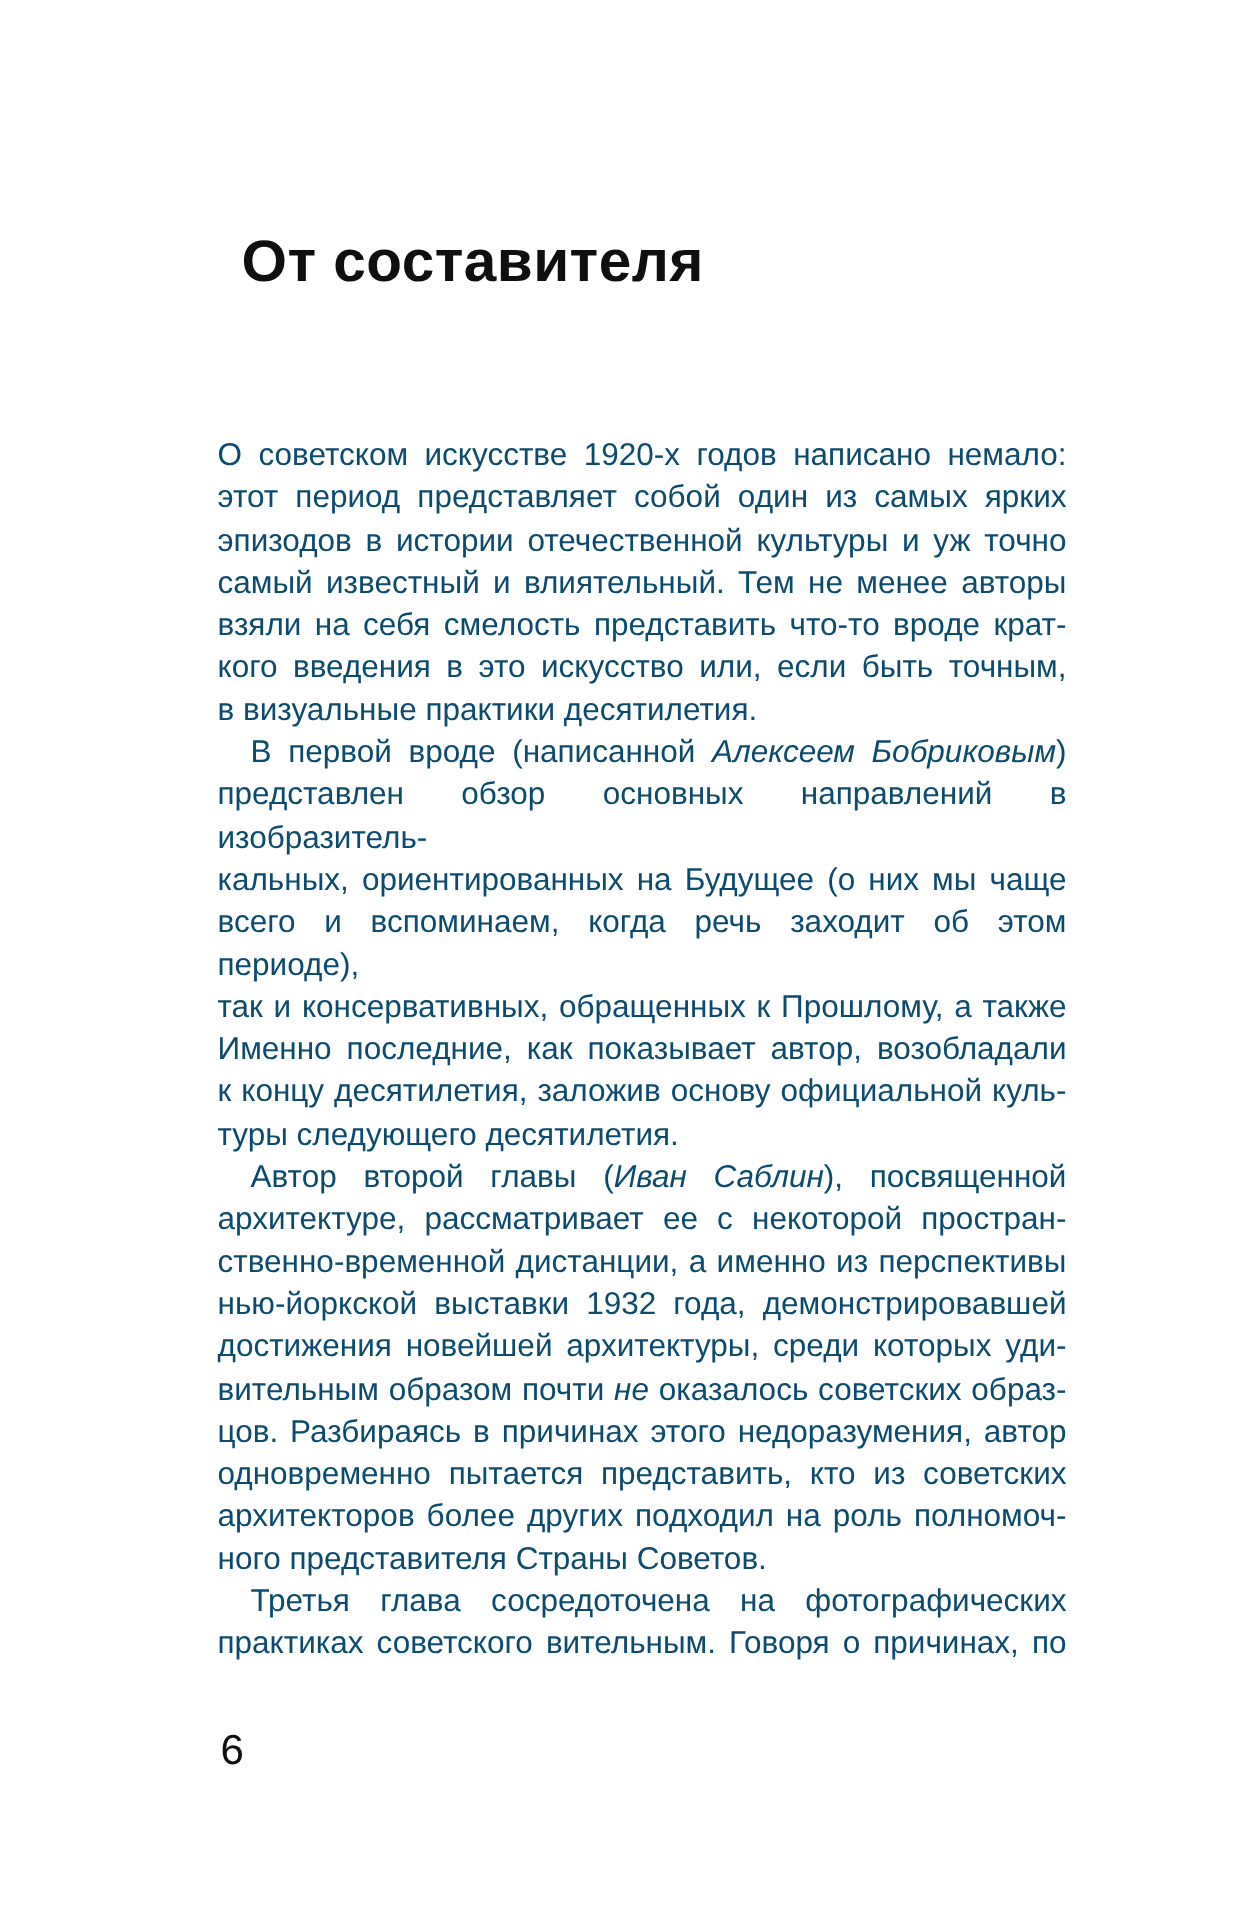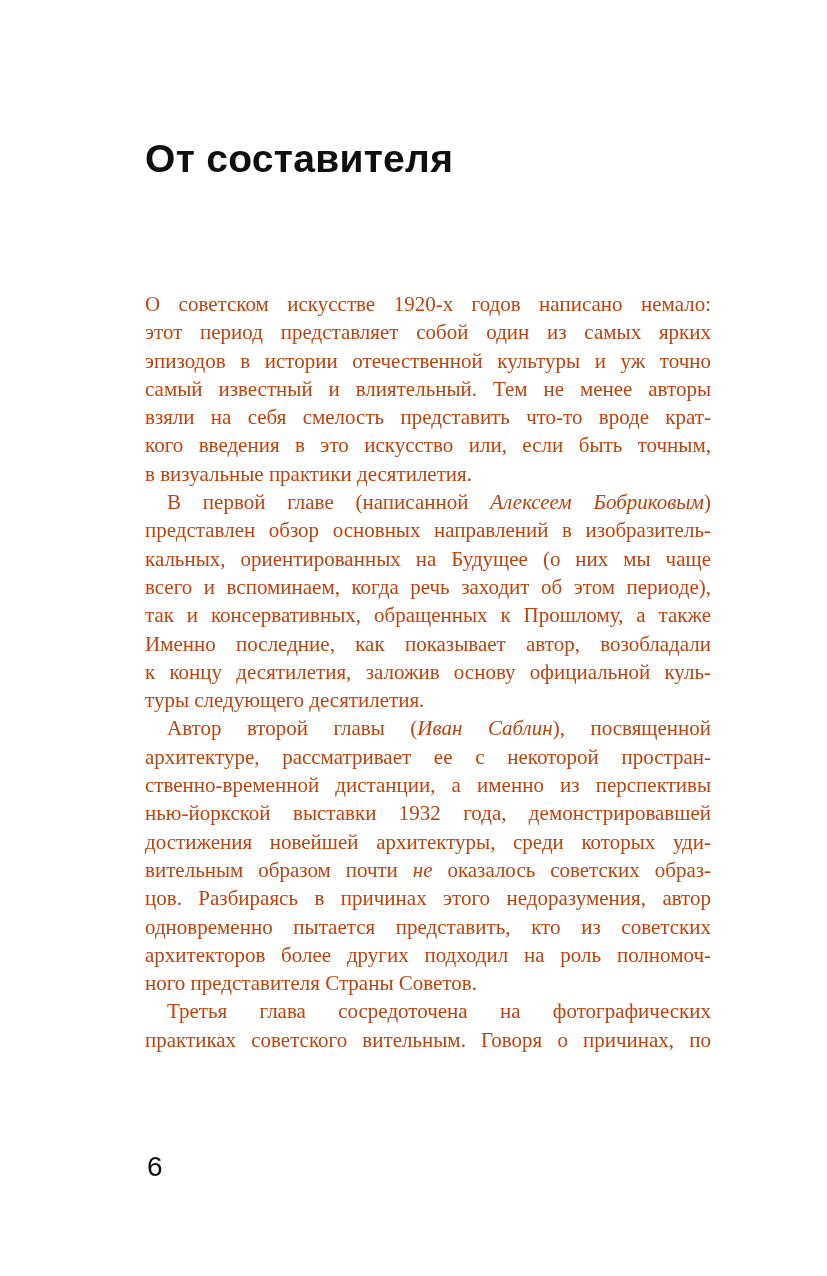--- a/index.html
+++ b/index.html
@@ -11,38 +11,38 @@
     position: relative;
     width: 827px;
     height: 1276px;
     background: #ffffff;
     overflow: hidden;
   }
   .chapter-title {
     position: absolute;
     left: 145px;
     top: 139px;
-    margin: 0;
+    margin: 16px;
     font-family: "Liberation Sans", "DejaVu Sans", sans-serif;
     font-weight: 700;
     font-size: 39px;
     line-height: 1;
     letter-spacing: 0.3px;
     color: #0f0f0f;
     white-space: nowrap;
   }
   .text-block {
     position: absolute;
     left: 145px;
     top: 290px;
     width: 566px;
-    font-family: Liberation Serif, serif;
+    font-family: Liberation Sans, sans-serif;
     font-size: 21px;
     line-height: 28.3px;
-    color: #c2410c;
+    color: #0c4a6e;
   }
   .line {
     text-align: justify;
     text-align-last: justify;
   }
   .line.last {
     text-align: center;
     text-align-last: left;
   }
   .line.indent {
@@ -68,21 +68,21 @@
   <h1 class="chapter-title">От составителя</h1>
 
   <div class="text-block">
       <div class="line"><span>О советском искусстве 1920-х годов написано немало:</span></div>
       <div class="line"><span>этот период представляет собой один из самых ярких</span></div>
       <div class="line"><span>эпизодов в истории отечественной культуры и уж точно</span></div>
       <div class="line"><span>самый известный и влиятельный. Тем не менее авторы</span></div>
       <div class="line"><span>взяли на себя смелость представить что-то вроде крат-</span></div>
       <div class="line"><span>кого введения в это искусство или, если быть точным,</span></div>
       <div class="line last"><span>в визуальные практики десятилетия.</span></div>
-      <div class="line indent"><span>В первой главе (написанной </span><em>Алексеем Бобриковым</em><span>)</span></div>
+      <div class="line indent"><span>В первой вроде (написанной </span><em>Алексеем Бобриковым</em><span>)</span></div>
       <div class="line"><span>представлен обзор основных направлений в изобразитель-</span></div>
       <div class="line"><span>кальных, ориентированных на Будущее (о них мы чаще</span></div>
       <div class="line"><span>всего и вспоминаем, когда речь заходит об этом периоде),</span></div>
       <div class="line"><span>так и консервативных, обращенных к Прошлому, а также</span></div>
       <div class="line"><span>Именно последние, как показывает автор, возобладали</span></div>
       <div class="line"><span>к концу десятилетия, заложив основу официальной куль-</span></div>
       <div class="line last"><span>туры следующего десятилетия.</span></div>
       <div class="line indent"><span>Автор второй главы (</span><em>Иван Саблин</em><span>), посвященной</span></div>
       <div class="line"><span>архитектуре, рассматривает ее с некоторой простран-</span></div>
       <div class="line"><span>ственно-временной дистанции, а именно из перспективы</span></div>

